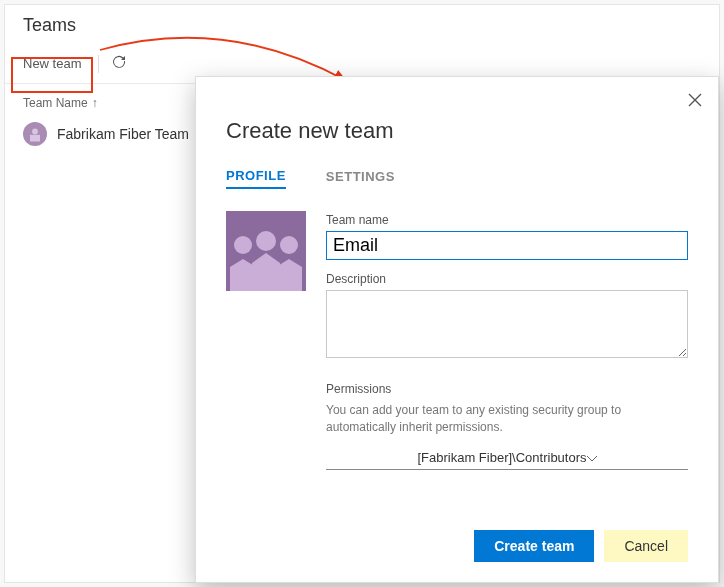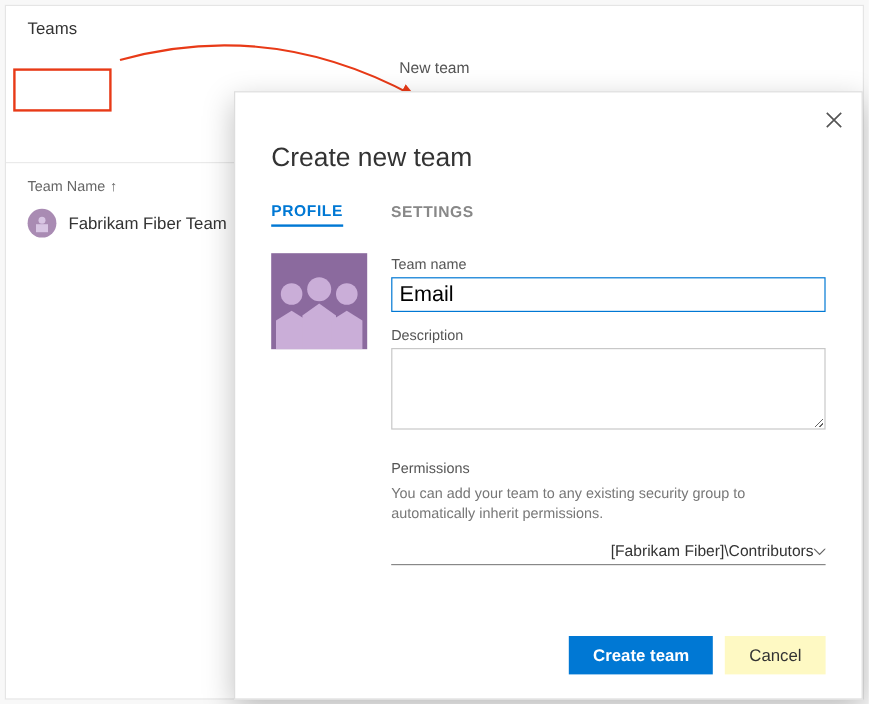--- a/index.html
+++ b/index.html
@@ -16,31 +16,30 @@
       background: #fff;
       margin: 4px;
       border: 1px solid #e5e5e5;
       height: 579px;
       position: relative;
     }
     .page-header {
       padding: 10px 18px 8px;
     }
     .page-title {
-      font-size: 14px;
+      font-size: 18px;
       font-weight: 400;
       color: #333;
     }
     .toolbar {
       display: flex;
       align-items: center;
       padding: 6px 10px;
       border-bottom: 1px solid #eaeaea;
       gap: 8px;
-      flex-direction: column;
     }
     .new-team-btn {
       font-size: 13px;
       color: #555;
       padding: 4px 8px;
       cursor: pointer;
       background: none;
       border: none;
     }
     .highlight-box {
@@ -207,21 +206,21 @@
       margin-bottom: 10px;
     }
     .select-wrap {
       position: relative;
       border-bottom: 1px solid #888;
       padding: 4px 0;
       cursor: pointer;
       font-size: 13px;
       color: #333;
       display: flex;
-      justify-content: flex-end;
+      justify-content: center;
       align-items: center;
     }
     .modal-footer {
       display: flex;
       justify-content: flex-end;
       gap: 10px;
       padding: 14px 30px 20px;
     }
     .btn-primary {
       background: #0078d4;

